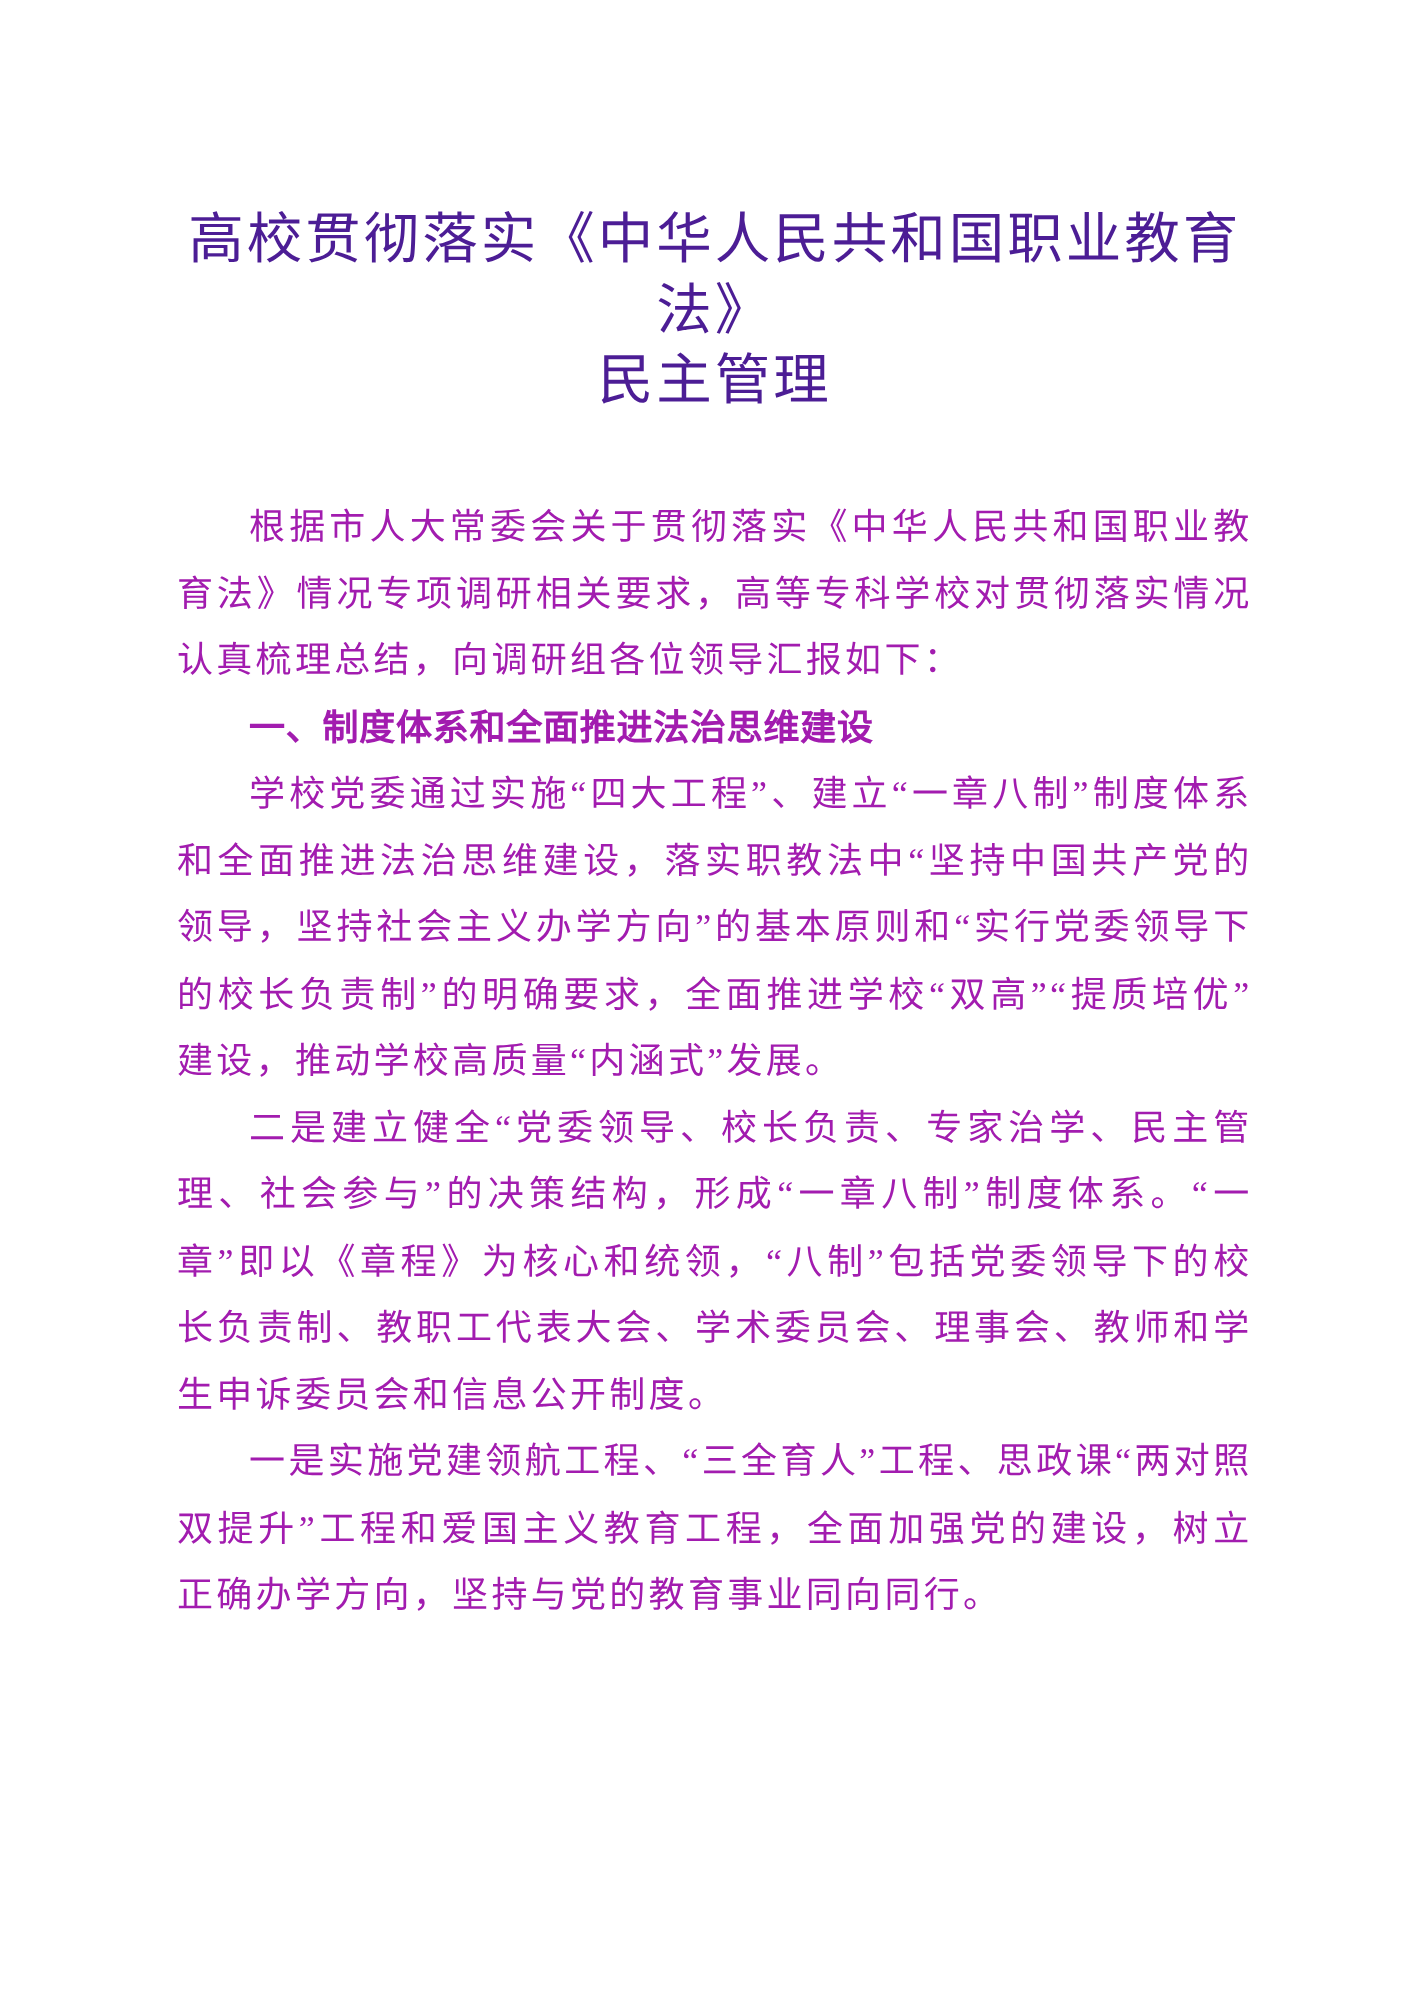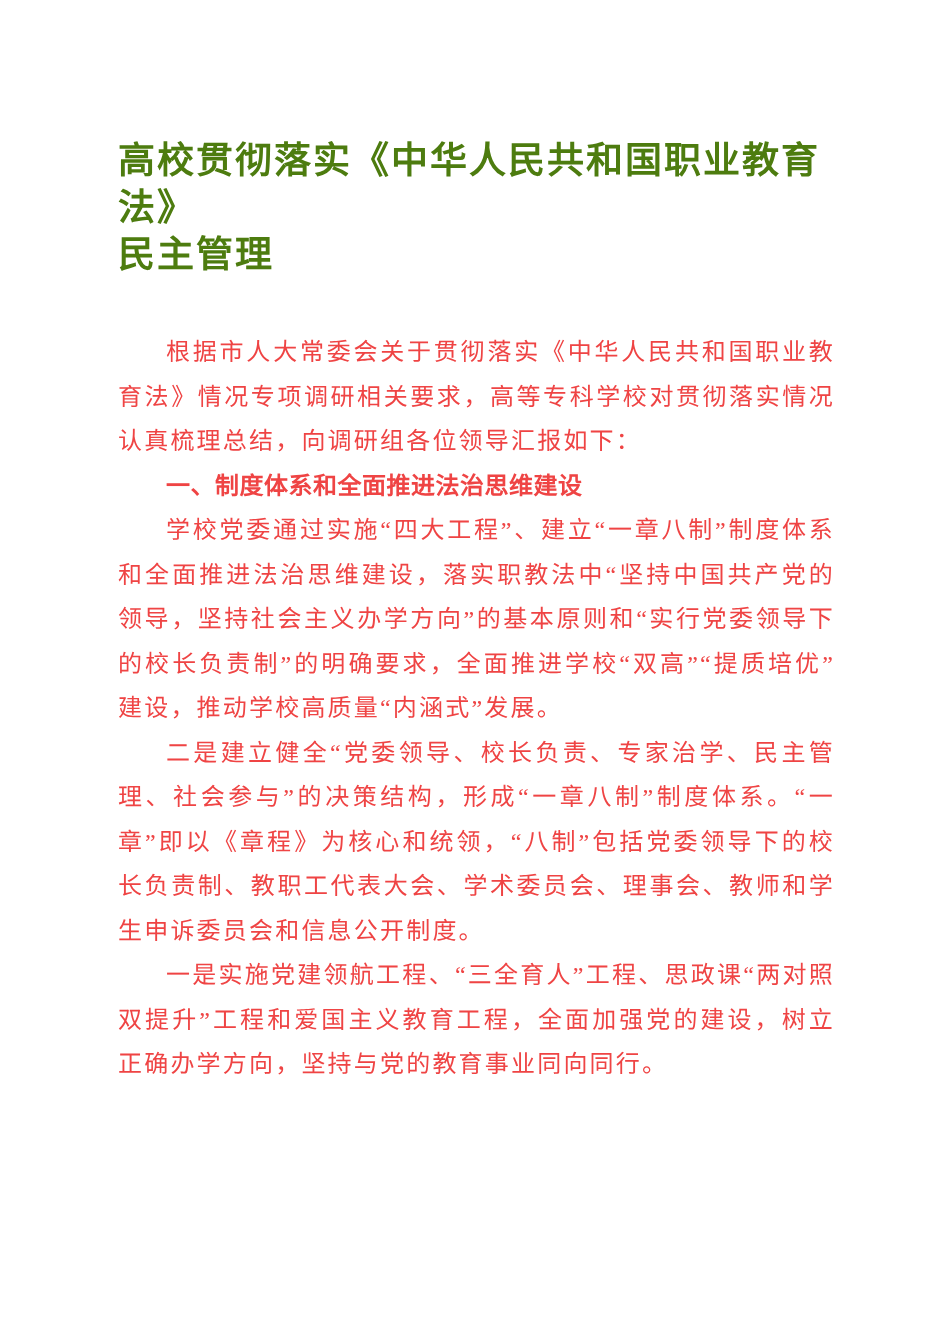--- a/index.html
+++ b/index.html
@@ -17,38 +17,38 @@
     color: #000000;
     overflow: hidden;
   }
 
   .content {
     padding: 137px 115px 0 118px; 
   }
 
   .doc-title {
     font-family: "Liberation Serif", "DejaVu Serif", serif;
-    font-weight: bold;
+    font-weight: normal;
     font-size: 37px;
     line-height: 47px;
     letter-spacing: 2px;
-    text-align: left;
-    color: #4d7c0f;
+    text-align: center;
+    color: #4c1d95;
   }
   .doc-title .title-line {
     display: block;
   }
 
   .doc-body {
     margin-top: 52px;
     font-family: "Liberation Serif", "DejaVu Serif", serif;
     font-size: 24px;
     line-height: 44.5px;
     letter-spacing: 2.2px;
-    color: #ef4444;
+    color: #a21caf;
   }
 
   .para {
     text-align: justify;
     text-indent: 2em;
     margin: 0;
   }
 
   .para.heading {
     font-family: "Liberation Sans", "DejaVu Sans", sans-serif;

